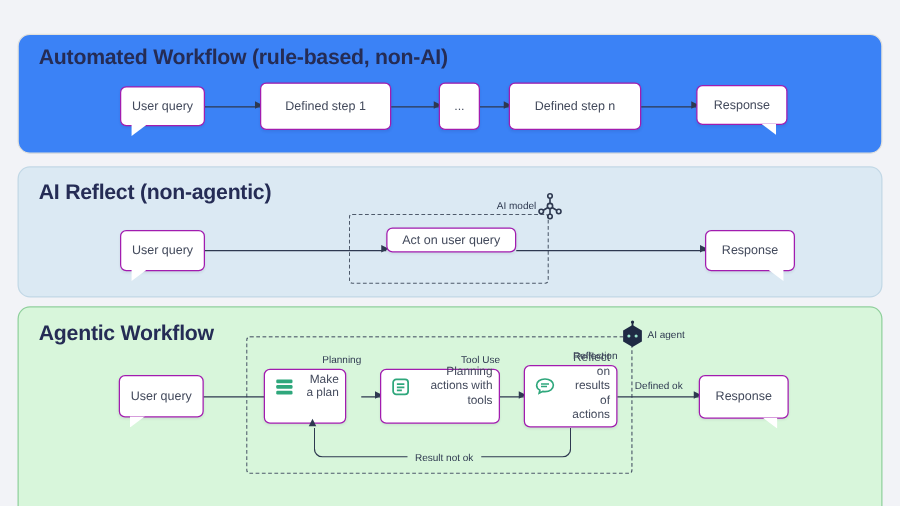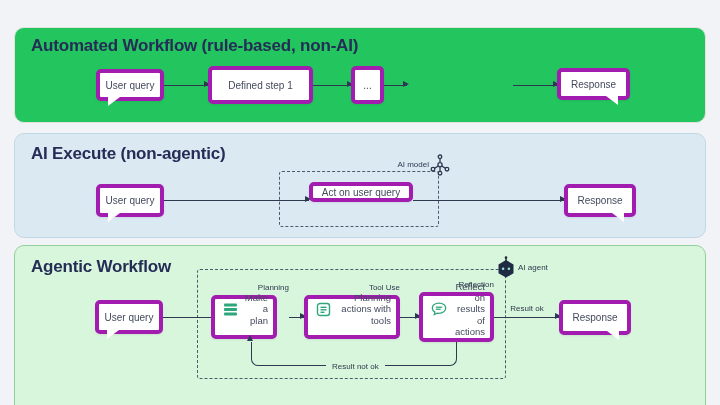--- a/index.html
+++ b/index.html
@@ -1,23 +1,23 @@
 <!DOCTYPE html>
 <html><head>
 <meta charset="utf-8">
 <style>
   *{margin:0;padding:0;box-sizing:border-box}
   html,body{width:720px;height:405px}
   body{background:#f2f3f7;font-family:"Liberation Sans",sans-serif;position:relative;overflow:hidden}
   .panel{position:absolute;left:14px;width:692px;border-radius:10px;border:1px solid}
-  .p1{top:27px;height:96px;background:#22c55e;border-color:#e2e1dc}
+  .p1{top:27px;height:96px;background:#3b82f6;border-color:#e2e1dc}
   .p2{top:133px;height:105px;background:#dbe9f3;border-color:#c2d8e6}
   .p3{top:245px;height:173px;background:#d8f6db;border-color:#90d09d}
   .title{position:absolute;left:16px;font-size:17px;font-weight:bold;color:#252c55;letter-spacing:-0.2px;white-space:nowrap}
-  .box,.bubble{position:absolute;background:#fff;border:4px solid #a21caf;border-radius:5px;
+  .box,.bubble{position:absolute;background:#fff;border:1px solid #a21caf;border-radius:5px;
     display:flex;align-items:center;justify-content:center;font-size:10px;color:#434a5c;
     text-align:center;box-shadow:0 1px 2px rgba(20,30,60,.08)}
   .bubble::after{content:'';position:absolute;width:12px;height:9px;background:#fff;bottom:-9px}
   .bubble.tl::after{left:8px;clip-path:polygon(0 0,100% 0,0 100%)}
   .bubble.tr::after{right:8px;clip-path:polygon(0 0,100% 0,100% 100%)}
   .arrow{position:absolute;height:0;border-top:1.6px solid #2e3950}
   .arrow::after{content:'';position:absolute;right:-2px;top:-4.6px;
     border-left:6.5px solid #2e3950;border-top:3.8px solid transparent;border-bottom:3.8px solid transparent}
   .dashed{position:absolute;border:1.5px dashed #4e5a6b;border-radius:3px}
   .slabel{position:absolute;font-size:8px;color:#2e3950;white-space:nowrap}
@@ -37,26 +37,27 @@
 <div>
 
   <section class="panel p1">
     <h2 class="title" style="top:8px">Automated Workflow (rule-based, non-AI)</h2>
     <div class="bubble tl" style="left:81px;top:41px;width:68px;height:32px">User query</div>
     <div class="arrow" style="left:149px;top:57px;width:44px"></div>
     <div class="box" style="left:193px;top:38px;width:105px;height:38px">Defined step 1</div>
     <div class="arrow" style="left:298px;top:57px;width:38px"></div>
     <div class="box" style="left:336px;top:38px;width:33px;height:38px">...</div>
     <div class="arrow" style="left:369px;top:57px;width:23px"></div>
+    <div class="box" style="left:392px;top:38px;width:106px;height:38px">Defined step n</div>
     <div class="arrow" style="left:498px;top:57px;width:44px"></div>
     <div class="bubble tr" style="left:542px;top:40px;width:73px;height:32px">Response</div>
   </section>
 
   <section class="panel p2">
-    <h2 class="title" style="top:10px">AI Execute (non-agentic)</h2>
+    <h2 class="title" style="top:10px">AI Reflect (non-agentic)</h2>
     <div class="dashed" style="left:264px;top:37px;width:160px;height:56px"></div>
     <div class="slabel" style="left:352px;top:26px;width:62px;text-align:right">AI model</div>
     <svg class="absicon" style="left:415px;top:20px" width="20" height="26" viewBox="0 0 20 26" fill="none" stroke="#2e3950" stroke-width="1.3">
       <circle cx="10" cy="2.8" r="1.8"></circle>
       <line x1="10" y1="4.6" x2="10" y2="8.6"></line>
       <circle cx="10" cy="10.8" r="2.1"></circle>
       <line x1="11.7" y1="12" x2="15.6" y2="14.4"></line>
       <circle cx="17" cy="15.2" r="1.8"></circle>
       <line x1="8.3" y1="12" x2="4.4" y2="14.4"></line>
       <circle cx="3" cy="15.2" r="1.8"></circle>
@@ -112,21 +113,21 @@
     <div class="slabel" style="left:404px;top:34px;width:75px;text-align:right">Reflection</div>
     <div class="box ibox" style="left:404px;top:46px;width:75px;height:50px">
       <svg class="icon" width="16" height="14" viewBox="0 0 16 14" fill="none" stroke="#2fa77c" stroke-width="1.3">
         <path d="M8 1.2 C4.1 1.2 1.3 3.3 1.3 6.1 c0 1.7 1 3.1 2.6 4 L3.3 12.6 l3-1.5 c.55.12 1.1.18 1.7.18 3.9 0 6.7-2.1 6.7-5.2 C14.7 3.3 11.9 1.2 8 1.2 Z"></path>
         <line x1="4.8" y1="5.2" x2="11.2" y2="5.2"></line>
         <line x1="4.8" y1="7.2" x2="9.6" y2="7.2"></line>
       </svg>
       <span>Reflect on results of actions</span>
     </div>
 
-    <div class="slabel" style="left:484px;top:58px;width:56px;text-align:center">Result ok</div>
+    <div class="slabel" style="left:484px;top:58px;width:56px;text-align:center">Defined ok</div>
     <div class="arrow" style="left:479px;top:71px;width:65px"></div>
     <div class="bubble tr" style="left:544px;top:54px;width:72px;height:35px">Response</div>
 
     <div class="loop" style="left:236px;top:96px;width:206px;height:24px">
       <span class="looplabel">Result not ok</span>
     </div>
   </section>
 
 </div>
 

